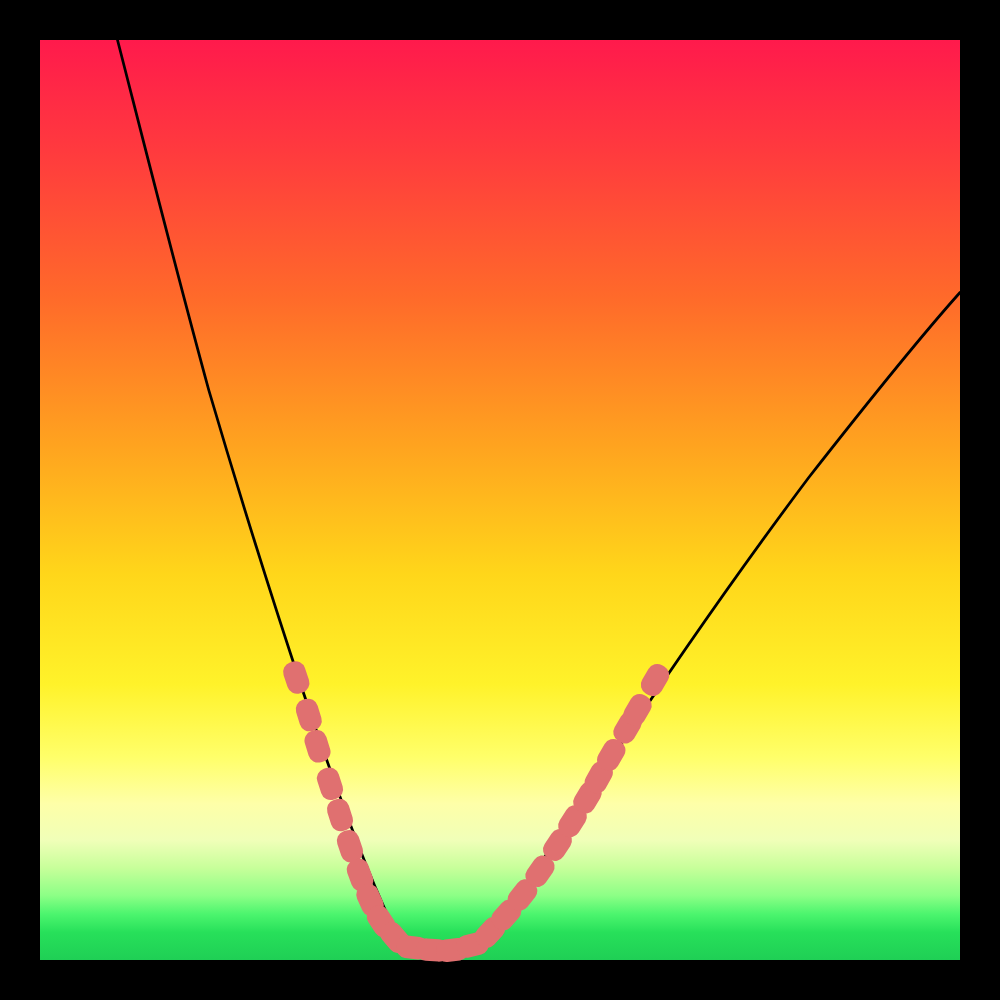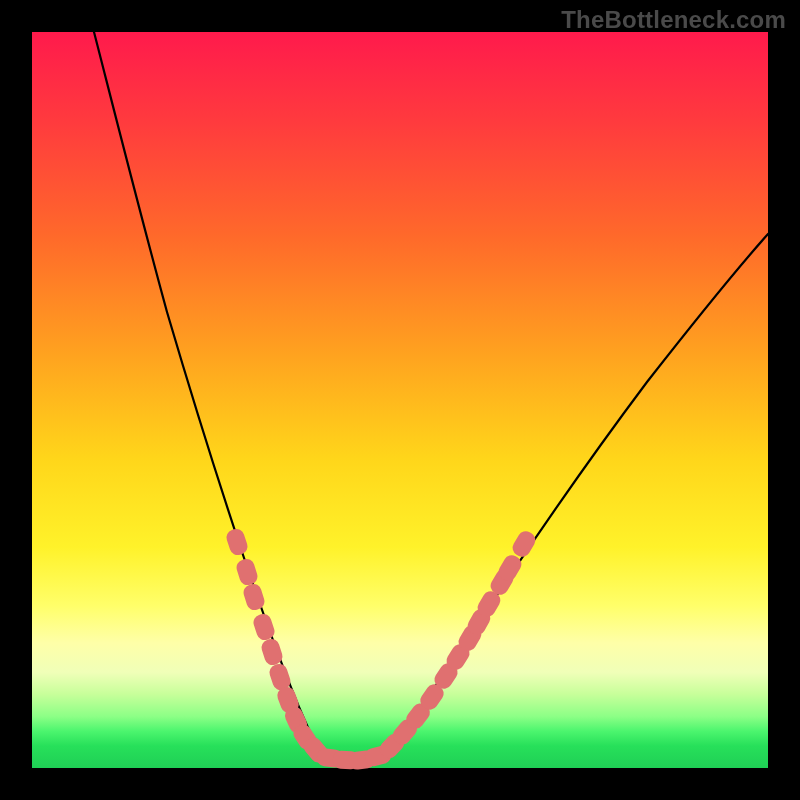--- a/index.html
+++ b/index.html
@@ -113,14 +113,13 @@
           <rect x="417" y="612" width="18" height="26" rx="8" ry="8" transform="rotate(-147.72435568542238 426 625)"></rect>
           <rect x="429" y="593" width="18" height="26" rx="8" ry="8" transform="rotate(-149.03624346792648 438 606)"></rect>
           <rect x="438" y="577" width="18" height="26" rx="8" ry="8" transform="rotate(-150.80251395393555 447 590)"></rect>
           <rect x="448" y="559" width="18" height="26" rx="8" ry="8" transform="rotate(-150.10109816138544 457 572)"></rect>
           <rect x="461" y="537" width="18" height="26" rx="8" ry="8" transform="rotate(-149.74356283647074 470 550)"></rect>
           <rect x="469" y="523" width="18" height="26" rx="8" ry="8" transform="rotate(-149.93141717813756 478 536)"></rect>
           <rect x="483" y="499" width="18" height="26" rx="8" ry="8" transform="rotate(-149.74356283647074 492 512)"></rect>
         </g>
     </svg>
   </div>
-  <div class="watermark">TheBottleneck.com</div>
 </div>
 
 </body></html>

